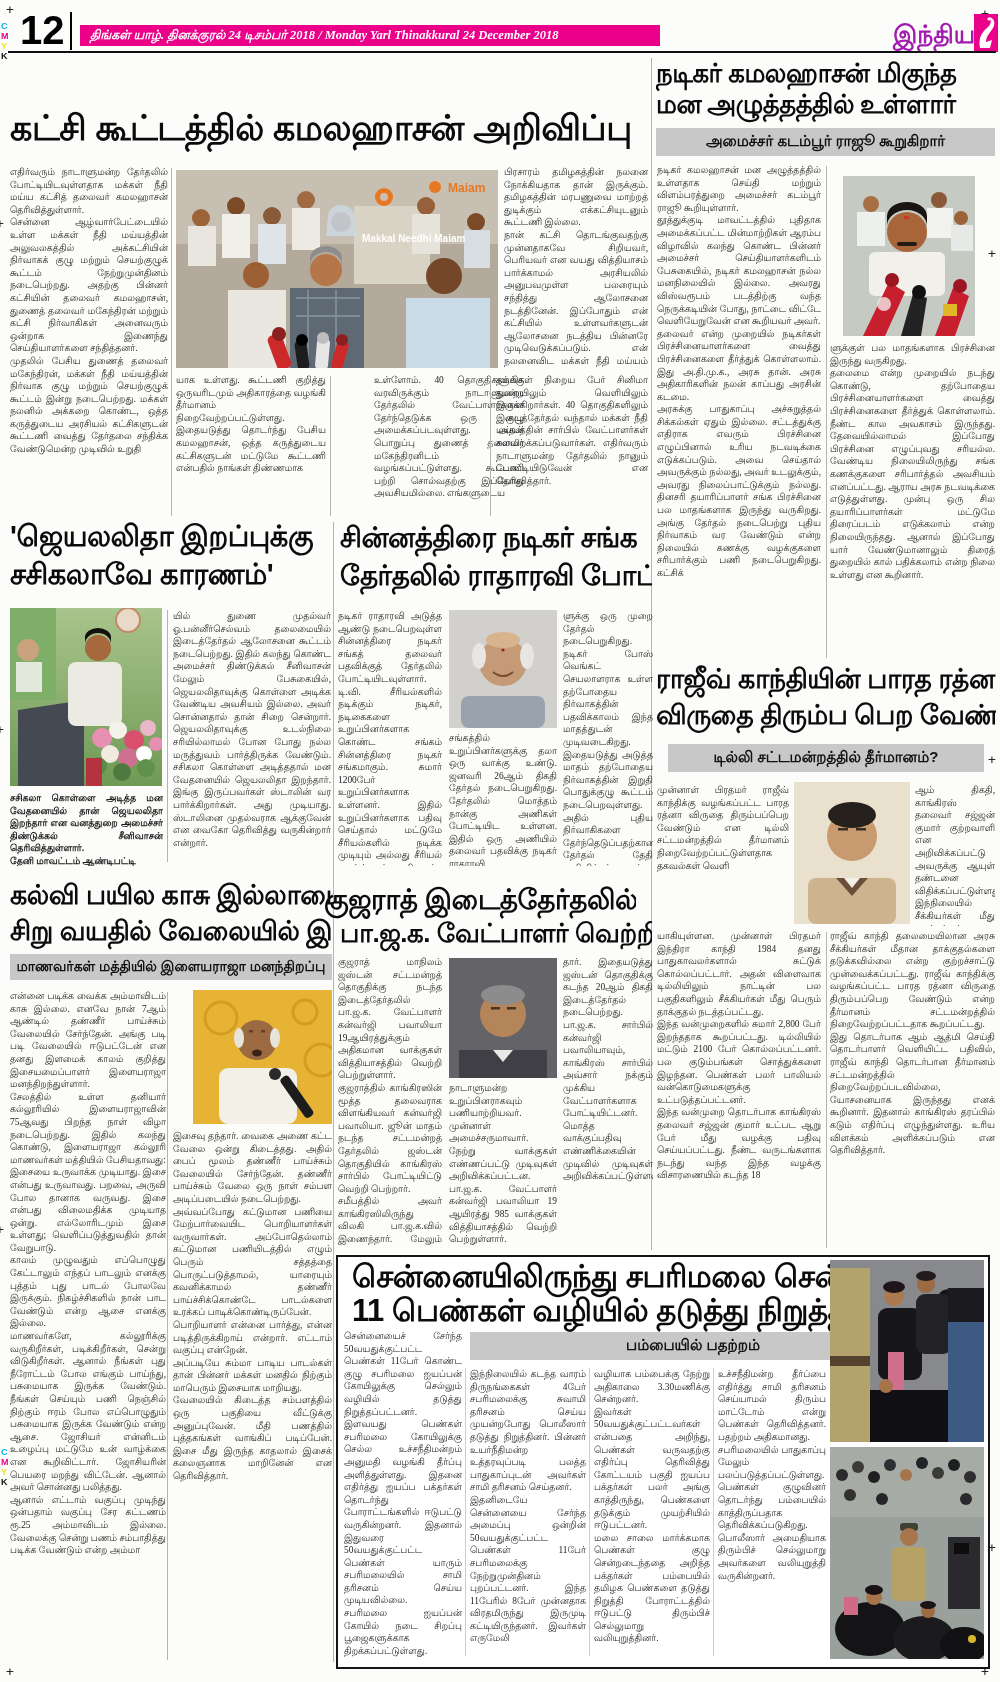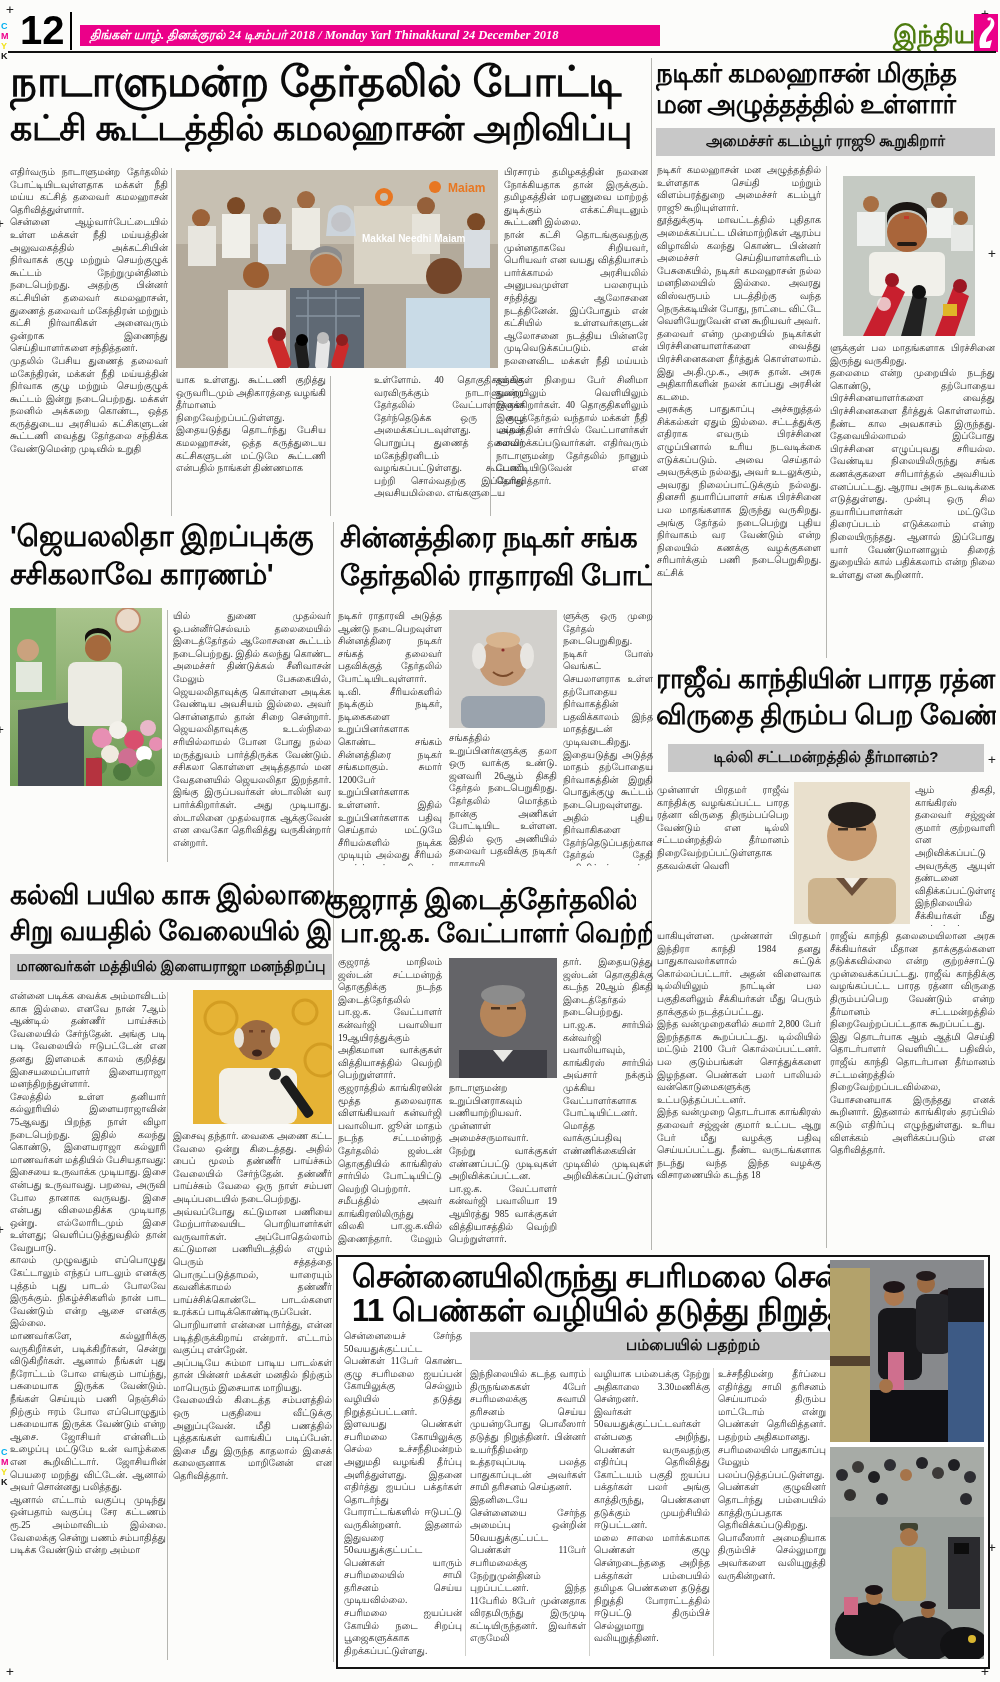--- a/index.html
+++ b/index.html
@@ -11,21 +11,21 @@
   .hline{font-family:"Liberation Sans","DejaVu Sans",sans-serif;font-weight:900;color:#0b0b0b;
          white-space:nowrap;overflow:hidden;letter-spacing:-0.5px;}
   .kick{background:#c8c8c8;font-family:"Liberation Sans","DejaVu Sans",sans-serif;font-weight:bold;
         color:#111;display:flex;align-items:center;justify-content:center;overflow:hidden;}
   .vrule{width:1px;background:#b5b5b0;}
   .hrule{height:2px;background:#111;}
   .banner{background:#eb0089;color:#fff;font-style:italic;font-weight:bold;
           font-family:"Liberation Serif","DejaVu Serif",serif;display:flex;align-items:center;
           padding:0 10px;font-size:12.5px;white-space:nowrap;overflow:hidden;}
   .pagenum{font-family:"Liberation Sans","DejaVu Sans",sans-serif;font-weight:900;font-size:40px;color:#000;}
-  .section-label{font-family:"Liberation Sans","DejaVu Sans",sans-serif;font-weight:900;font-size:25px;color:#4d7c0f;white-space:nowrap;}
+  .section-label{font-family:"Liberation Sans","DejaVu Sans",sans-serif;font-weight:900;font-size:25px;color:#a21caf;white-space:nowrap;}
   .cross{font-size:13px;color:#222;font-family:"DejaVu Sans Mono",monospace;}
   .cmyk{display:flex;flex-direction:column;font-family:"Liberation Sans","DejaVu Sans",sans-serif;
         font-weight:bold;font-size:9px;line-height:1.1;}
   .photo{display:block;}
   .boxed{border:2px solid #151515;background:#fff;}
 </style>
 </head>
 <body>
 
 <div class="page">
@@ -62,21 +62,20 @@
     <svg width="24" height="38" viewBox="0 0 24 38">
       <path d="M6,34 C4,24 8,18 13,14 C17,11 18,6 15,3 C20,4 22,9 19,14 C16,19 12,22 12,28 L18,26 L16,34 Z" fill="#fff"></path>
       <circle cx="15" cy="5" r="1.6" fill="#fff"></circle>
     </svg>
   </div>
   <div class="abs hrule" style="left:8px;top:51px;width:988px;"></div>
 
   <div class="abs vrule" style="left:651px;top:58px;height:1192px;"></div>
   <div class="abs vrule" style="left:333px;top:522px;height:1140px;"></div>
 
-  <div class="abs hline" style="left:10px;top:58px;width:642px;font-size:42px;">நாடாளுமன்ற தேர்தலில் போட்டி</div>
   <div class="abs hline" style="left:10px;top:108px;width:642px;font-size:35px;">கட்சி கூட்டத்தில் கமலஹாசன் அறிவிப்பு</div>
 
   <div class="abs body" style="left:10px;top:166px;width:158px;height:352px;">எதிர்வரும் நாடாளுமன்ற தேர்தலில் போட்டியிடவுள்ளதாக மக்கள் நீதி மய்ய கட்சித் தலைவர் கமலஹாசன் தெரிவித்துள்ளார்.
 சென்னை ஆழ்வார்பேட்டையில் உள்ள மக்கள் நீதி மய்யத்தின் அலுவலகத்தில் அக்கட்சியின் நிர்வாகக் குழு மற்றும் செயற்குழுக் கூட்டம் நேற்றுமுன்தினம் நடைபெற்றது. அதற்கு பின்னர் கட்சியின் தலைவர் கமலஹாசன், துணைத் தலைவர் மகேந்திரன் மற்றும் கட்சி நிர்வாகிகள் அனைவரும் ஒன்றாக இணைந்து செய்தியாளர்களை சந்தித்தனர்.
 முதலில் பேசிய துணைத் தலைவர் மகேந்திரன், மக்கள் நீதி மய்யத்தின் நிர்வாக குழு மற்றும் செயற்குழுக் கூட்டம் இன்று நடைபெற்றது. மக்கள் நலனில் அக்கறை கொண்ட, ஒத்த கருத்துடைய அரசியல் கட்சிகளுடன் கூட்டணி வைத்து தேர்தலை சந்திக்க வேண்டுமென்ற முடிவில் உறுதி</div>
   <div class="abs vrule" style="left:171px;top:168px;height:348px;"></div>
 
   <svg class="abs photo" style="left:176px;top:170px;" width="322" height="198" viewBox="0 0 322 198">
     <rect width="322" height="198" fill="#b3aa9b"></rect>
     <rect width="322" height="74" fill="#c7c0b2"></rect>
@@ -195,20 +194,22 @@
       <circle cx="138" cy="120" r="8" fill="#e9b7c9"></circle>
     <circle cx="100" cy="146" r="9" fill="#f0eadf"></circle>
       <circle cx="118" cy="150" r="10" fill="#cf6f92"></circle>
     <circle cx="134" cy="146" r="8" fill="#ffffff"></circle>
       <circle cx="146" cy="136" r="7" fill="#e78fb3"></circle>
     <circle cx="88" cy="158" r="9" fill="#5d8a4a"></circle>
       <circle cx="112" cy="164" r="9" fill="#4f7a3f"></circle>
     <circle cx="136" cy="160" r="9" fill="#618f4c"></circle>
       <rect x="76" y="150" width="16" height="28" fill="#b5333f"></rect>
   </svg>
+  <div class="abs body cap" style="left:10px;top:792px;width:153px;height:74px;">சசிகலா கொள்ளை அடித்த மன வேதனையில் தான் ஜெயலலிதா இறந்தார் என வனத்துறை அமைச்சர் திண்டுக்கல் சீனிவாசன் தெரிவித்துள்ளார்.
+தேனி மாவட்டம் ஆண்டிபட்டி</div>
   <div class="abs vrule" style="left:167px;top:610px;height:252px;"></div>
   <div class="abs body" style="left:173px;top:610px;width:158px;height:254px;">யில் துணை முதல்வர் ஓ.பன்னீர்செல்வம் தலைமையில் இடைத்தேர்தல் ஆலோசனை கூட்டம் நடைபெற்றது. இதில் கலந்து கொண்ட அமைச்சர் திண்டுக்கல் சீனிவாசன் மேலும் பேசுகையில், ஜெயலலிதாவுக்கு கொள்ளை அடிக்க வேண்டிய அவசியம் இல்லை. அவர் சொன்னதால் தான் சிறை சென்றார். ஜெயலலிதாவுக்கு உடல்நிலை சரியில்லாமல் போன போது நல்ல மருத்துவம் பார்த்திருக்க வேண்டும். சசிகலா கொள்ளை அடித்ததால் மன வேதனையில் ஜெயலலிதா இறந்தார். இங்கு இருப்பவர்கள் ஸ்டாலின் வர பார்க்கிறார்கள். அது முடியாது. ஸ்டாலினை முதல்வராக ஆக்குவேன் என வைகோ தெரிவித்து வருகின்றார் என்றார்.</div>
 
   <div class="abs hline" style="left:340px;top:522px;width:312px;font-size:28px;">சின்னத்திரை நடிகர் சங்க</div>
   <div class="abs hline" style="left:340px;top:560px;width:312px;font-size:28px;">தேர்தலில் ராதாரவி போட்டி</div>
   <div class="abs body" style="left:338px;top:610px;width:104px;height:256px;">நடிகர் ராதாரவி அடுத்த ஆண்டு நடைபெறவுள்ள சின்னத்திரை நடிகர் சங்கத் தலைவர் பதவிக்குத் தேர்தலில் போட்டியிடவுள்ளார்.
 டி.வி. சீரியல்களில் நடிக்கும் நடிகர், நடிகைகளை உறுப்பினர்களாக கொண்ட சங்கம் சின்னத்திரை நடிகர் சங்கமாகும். சுமார் 1200பேர் உறுப்பினர்களாக உள்ளனர். இதில் உறுப்பினர்களாக பதிவு செய்தால் மட்டுமே சீரியல்களில் நடிக்க முடியும் அல்லது சீரியல் வாய்ப்புகள் கிடைத்த பின் சங்கத்தில் உறுப்பினராக சேர்ந்து கொள்ள வேண்டும்.
 சங்கத்தின் தலைவர், செயலாளர், பொருளாளர் உள்ளிட்ட பதவிகளுக்கு மூன்று ஆண்டுக</div>
   <svg class="abs photo" style="left:449px;top:610px;" width="108" height="118" viewBox="0 0 108 118">
     <rect width="108" height="118" fill="#d2d0cc"></rect>

